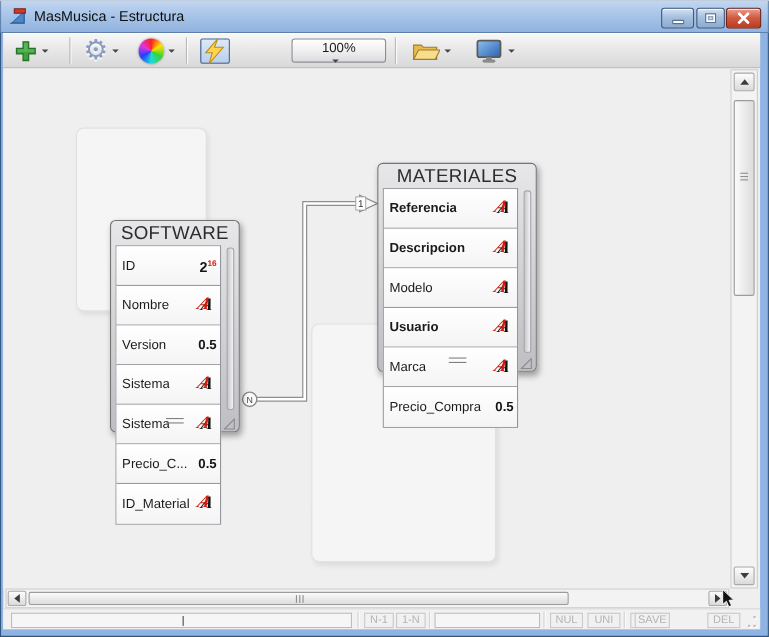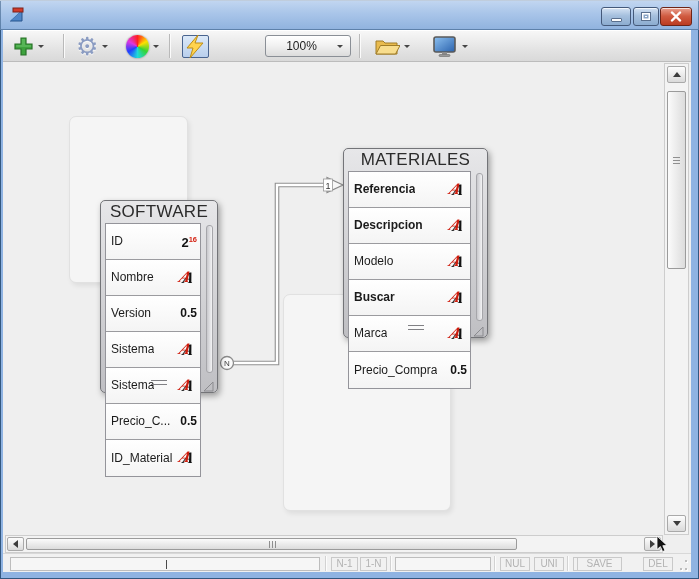--- a/index.html
+++ b/index.html
@@ -31,21 +31,21 @@
   .colorwheel{width:23px;height:23px;border-radius:50%;
     background:conic-gradient(#ff2020,#ffe000,#35d435,#1fd9d9,#2040ff,#e035e0,#ff2020);
     box-shadow:0 0 2px rgba(0,0,0,.45);}
   .gridflash{position:relative;width:27px;height:23px;border:1px solid #49648f;border-radius:2px;
     background:linear-gradient(#dce9f8,#b9cfec),
       repeating-linear-gradient(90deg,#6e8fbe 0 1px,transparent 1px 7px),
       repeating-linear-gradient(0deg,#6e8fbe 0 1px,transparent 1px 6px);
     background-blend-mode:normal;}
   .zoom-combo{position:absolute;left:262px;top:5px;width:86px;height:22px;border:1px solid #8a8f96;border-radius:3px;
     background:linear-gradient(180deg,#ffffff,#f0f0f0 50%,#dcdcdc);display:flex;align-items:center;
-    box-shadow:inset 0 1px 0 #fff;}
+    box-shadow:inset 0 1px 0 #fff;flex-direction:column;}
   .zoom-combo .zlabel{flex:1;text-align:center;font-size:12px;color:#1c1c1c;}
   .zoom-combo .caret{margin:4px 7px 0 0;}
   .searchbox{position:absolute;left:492px;top:4px;width:190px;height:24px;border:1px solid #a3b2c4;background:#fff;
     display:flex;align-items:center;}
   .searchbox input{flex:1;border:0;outline:none;height:20px;font-size:12px;color:#333;text-align:center;
     font-family:"Liberation Sans",sans-serif;background:transparent;padding-right:2px;}
   .searchbox input::placeholder{color:#9aa2ac;}
   .searchbox .mag{margin:0 6px 0 0;}
   
   .canvas{position:absolute;left:0;top:33px;width:662px;height:472px;background:#efefef;overflow:hidden;}
@@ -110,20 +110,21 @@
 <div class="window">
 
   <div class="titlebar">
     <span class="app-icon">
       <svg width="17" height="16" viewBox="0 0 17 16">
         <polygon points="1,14 13,3 13,14" fill="#4f86c8" stroke="#27548d" stroke-width="1"></polygon>
         <polygon points="1,14 13,3 7,3 1,9" fill="#9cc2ee"></polygon>
         <rect x="4" y="1" width="10" height="4" fill="#d23b2a" stroke="#7e221a" stroke-width="1"></rect>
       </svg>
     </span>
+    <span class="title-text">MasMusica - Estructura</span>
     <div class="winbtn" style="left:601px;width:30px;">
       <span class="glyph-min"></span>
     </div>
     <div class="winbtn" style="left:633px;width:26px;">
       <span class="glyph-restore"></span>
     </div>
     <div class="winbtn close" style="left:660px;width:32px;">
       <svg width="12" height="11" viewBox="0 0 12 11">
         <path d="M2,1.5 L10,9.5 M10,1.5 L2,9.5" stroke="#fff" stroke-width="2.4" stroke-linecap="round"></path>
         <path d="M2,1.5 L10,9.5 M10,1.5 L2,9.5" stroke="#ffffff" stroke-width="1.4" stroke-linecap="round"></path>
@@ -266,21 +267,21 @@
               </span>
             </div>
             <div class="entity-row">
               <span class="fname">Modelo</span>
               <span class="ticon-a">
                 <i class="ab">A</i>
                 <i class="ar">A</i>
               </span>
             </div>
             <div class="entity-row">
-              <span class="fname bold">Buscar</span>
+              <span class="fname bold">Usuario</span>
               <span class="ticon-a">
                 <i class="ab">A</i>
                 <i class="ar">A</i>
               </span>
             </div>
             <div class="entity-row">
               <span class="fname">Marca</span>
               <span class="ticon-a">
                 <i class="ab">A</i>
                 <i class="ar">A</i>
@@ -330,21 +331,21 @@
       <span class="ssep" style="left:322px;"></span>
       <div class="sbtn2" style="left:328px;width:27px;">N-1</div>
       <div class="sbtn2" style="left:357px;width:27px;">1-N</div>
       <span class="ssep" style="left:387px;"></span>
       <div class="sfield" style="left:392px;width:96px;"></div>
       <span class="ssep" style="left:491px;"></span>
       <div class="sbtn2" style="left:497px;width:30px;">NUL</div>
       <div class="sbtn2" style="left:531px;width:30px;">UNI</div>
       <span class="ssep" style="left:564px;"></span>
       <div class="sbtn2" style="left:570px;width:30px;">NEW</div>
-      <div class="sbtn2" style="left:574px;width:45px;">SAVE</div>
+      <div class="sbtn2" style="left:574px;width:32px;">SAVE</div>
       <div class="sbtn2" style="left:640px;width:30px;">DEL</div>
       <span class="sgrip">
         <i style="right:0;bottom:0;position:absolute;"></i>
         <i style="right:0;top:0;position:absolute;"></i>
         <i style="right:5px;bottom:0;position:absolute;"></i>
       </span>
     </div>
   </div>
 
   <svg class="cursor" width="12" height="17" viewBox="0 0 12 17">

